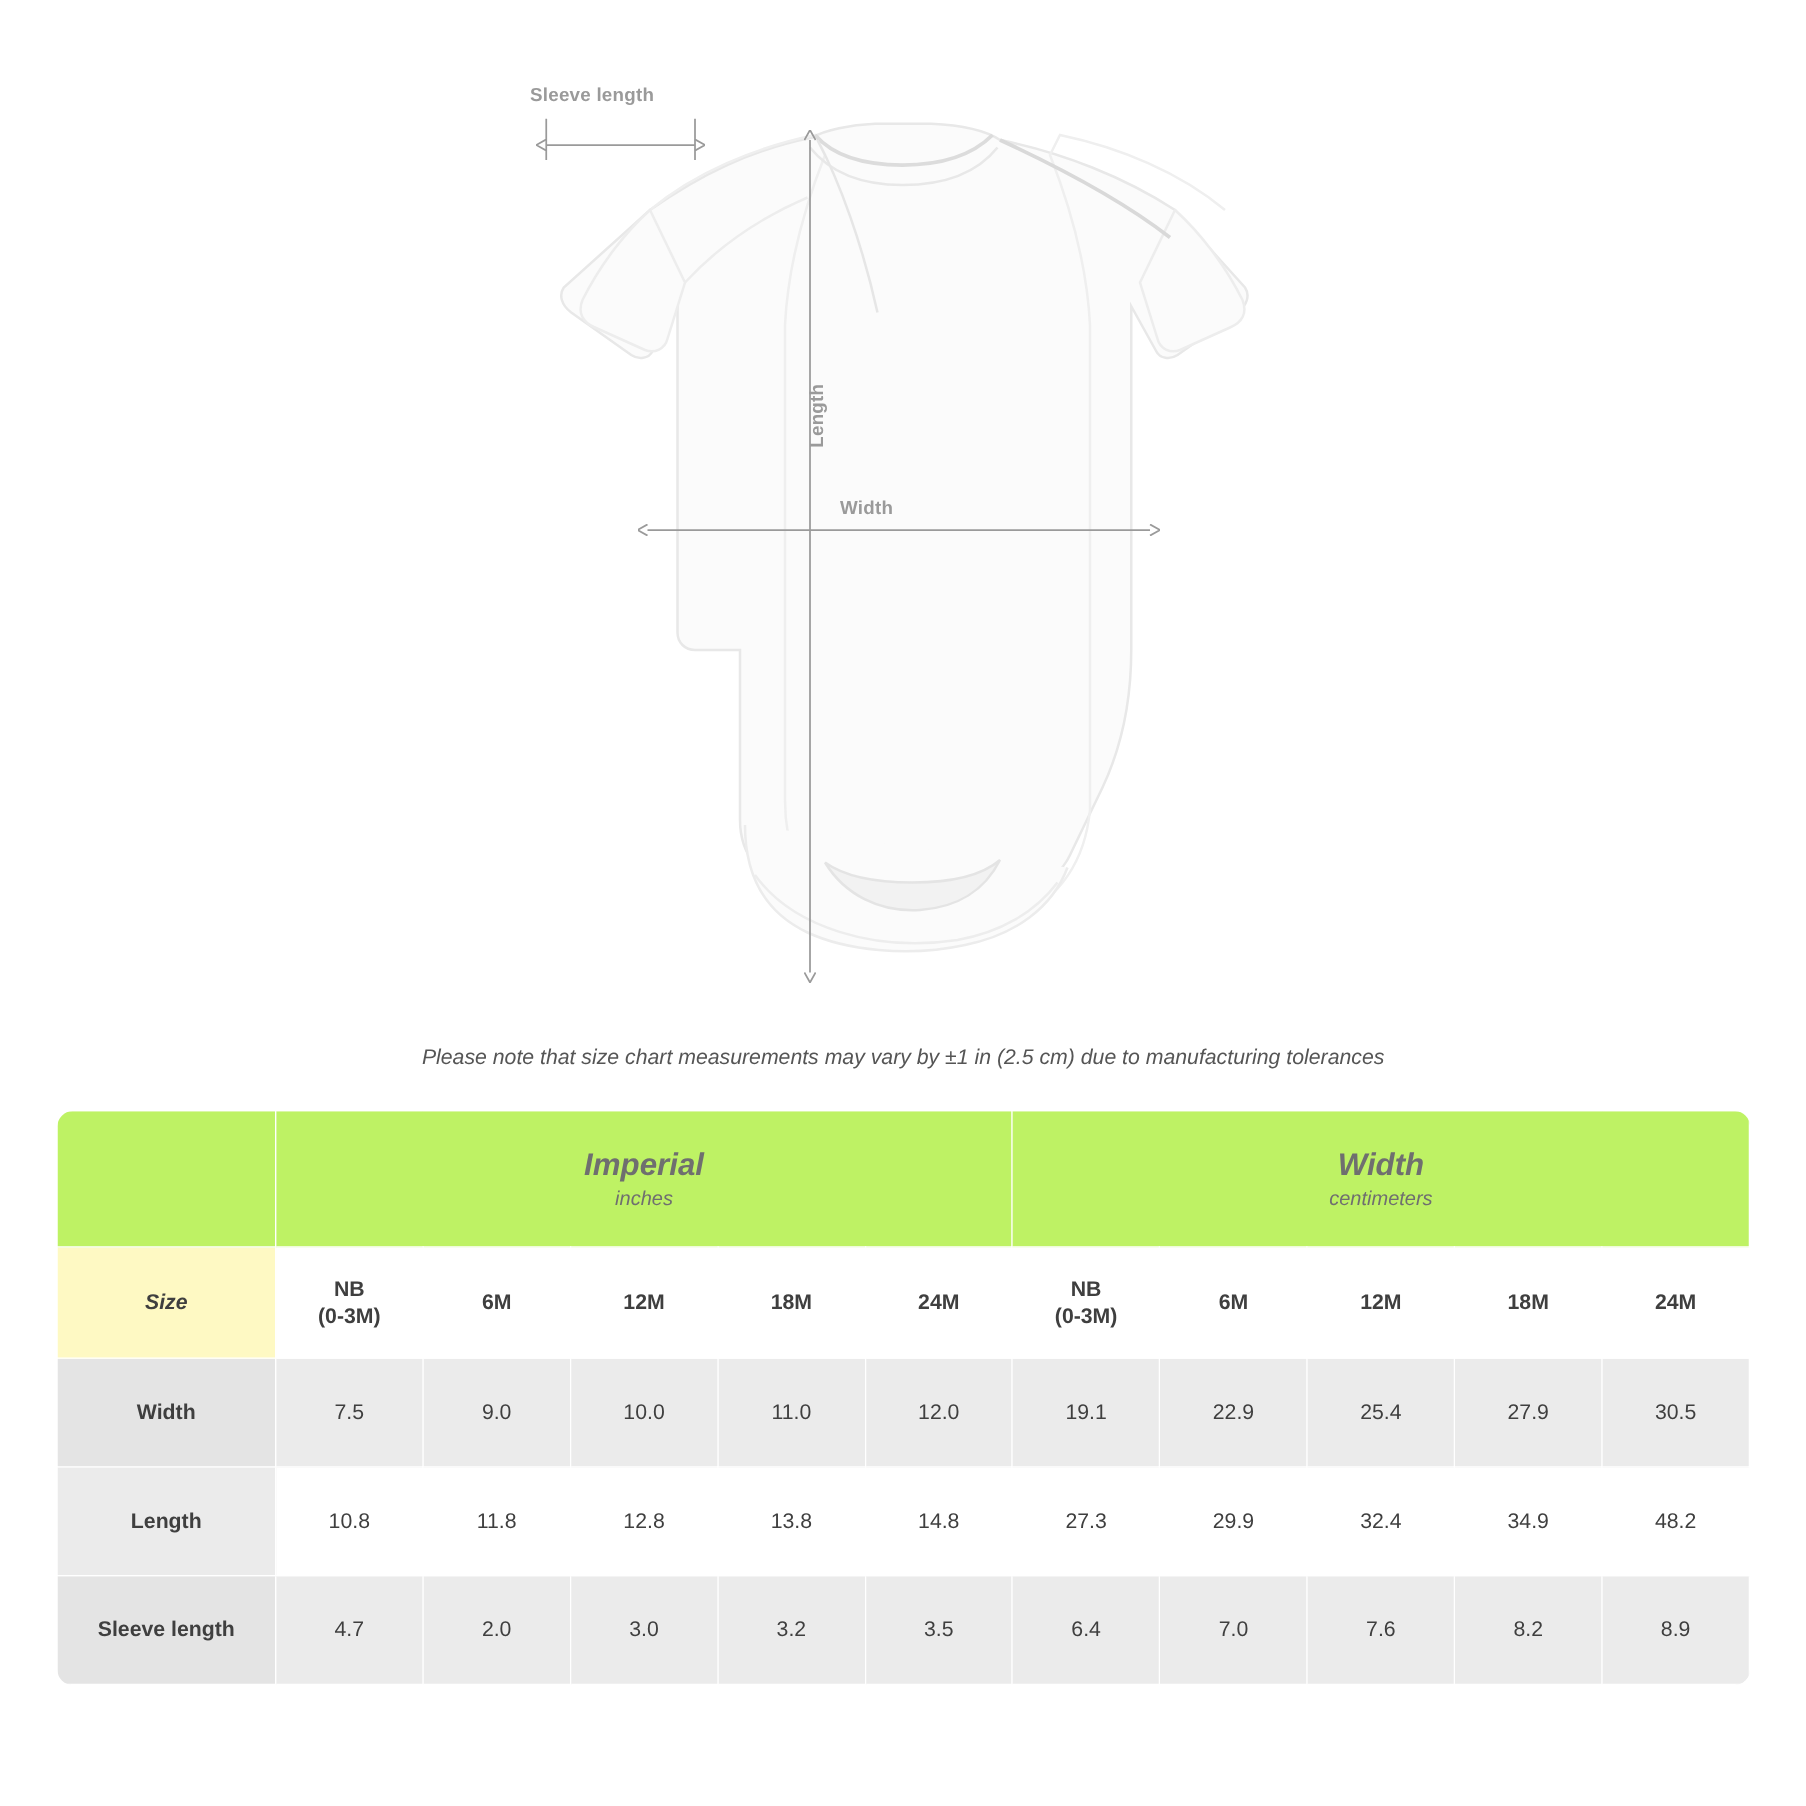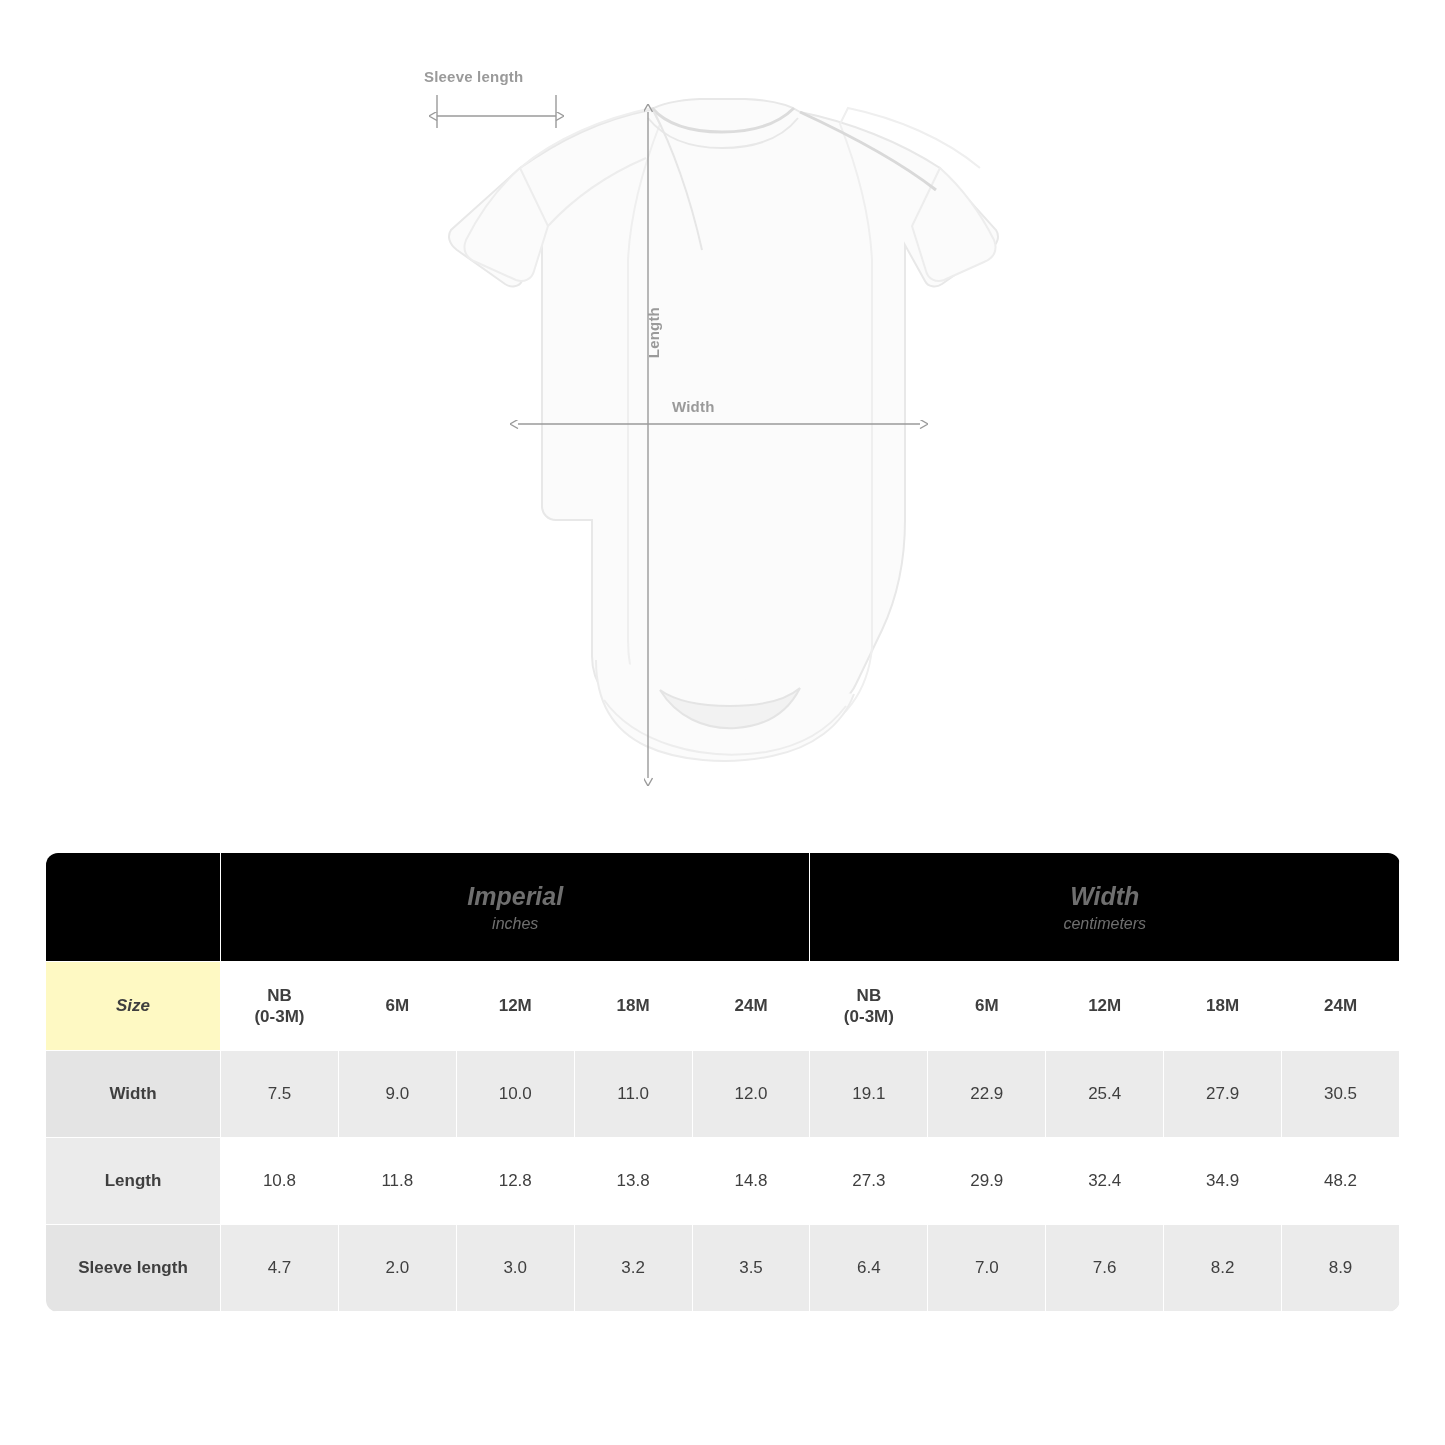--- a/index.html
+++ b/index.html
@@ -86,21 +86,21 @@
   table.size-table td,
   table.size-table th {
     border: 1px solid #ffffff;
     text-align: center;
     vertical-align: middle;
     font-size: 17px;
     color: #3f3f3f;
   }
   
   .unit-row td {
-    background: #000000;
+    background: #bef264;
     height: 108px;
     padding: 0;
   }
   .unit-row td:first-child {
     border-top-left-radius: 12px;
   }
   .unit-row td:last-child {
     border-top-right-radius: 12px;
   }
   .unit-name {
@@ -234,20 +234,21 @@
       <line x1="518" y1="424" x2="920" y2="424" stroke="#9a9a9a" stroke-width="1.4" marker-start="url(#arrL)" marker-end="url(#arrR)"></line>
     </g>
   </svg>
 
   <div class="dim-label sleeve">Sleeve length</div>
   <div class="dim-label width">Width</div>
   <div class="dim-label length">Length</div>
 </div>
 
 <div class="title-block">
+  <p class="chart-note">Please note that size chart measurements may vary by ±1 in (2.5 cm) due to manufacturing tolerances</p>
 </div>
 
 <div class="table-wrap">
   <table class="size-table">
     <colgroup>
       <col class="c-first">
       <col>
         <col>
         <col>
         <col>

